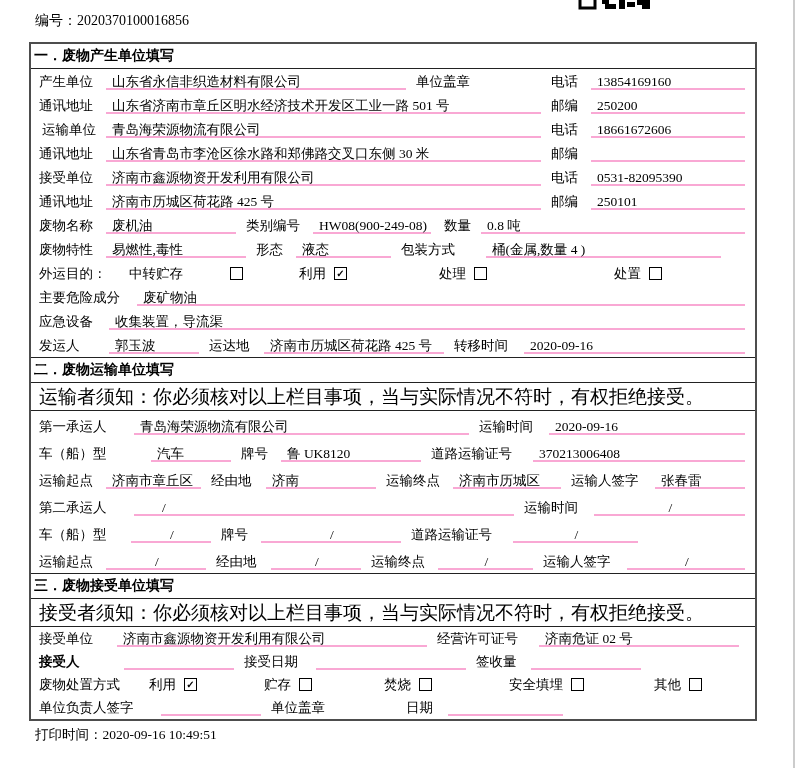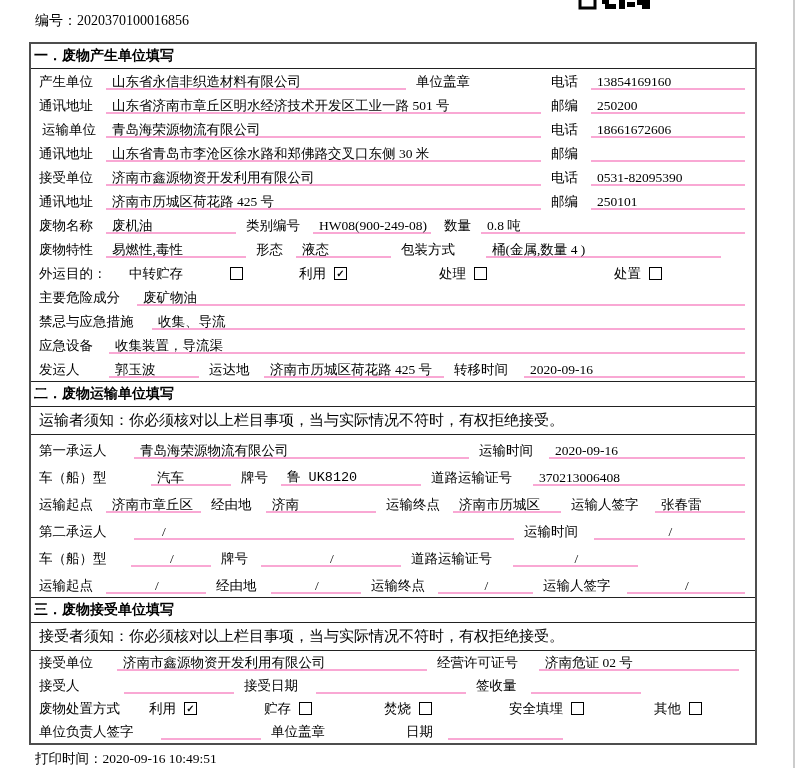--- a/index.html
+++ b/index.html
@@ -8,21 +8,21 @@
        position:relative;overflow:hidden}
   .top{position:relative;height:42px}
   .serial{position:absolute;left:35px;top:12px;font-size:14px;white-space:nowrap}
   .title{position:absolute;left:0;right:0;top:3px;text-align:center;padding-left:92px;
          font-size:22px;font-weight:bold;letter-spacing:2px}
   .qr{position:absolute;left:578px;top:0}
   .form{margin-left:29px;width:728px;border:2px solid #4d4d4d;box-sizing:border-box;background:#fff}
   .sec-h{height:24px;line-height:24px;padding:0 3px;font-weight:bold;font-size:14px;
          border-bottom:1.5px solid #222}
   .s2 .sec-h,.s3 .sec-h{border-top:1.5px solid #222}
-  .note{height:27px;line-height:27px;padding:0 8px;border-bottom:1.5px solid #222;font-size:15px}
+  .note{height:27px;line-height:27px;padding:0 8px;border-bottom:1.5px solid #222;font-size:19px}
   .row{display:flex;align-items:flex-end;padding:0 10px 3px 8px;box-sizing:border-box}
   .s1 .row{height:24px}.s2 .row{height:27px}.s3 .row{height:23px}
   .lbl,.val{white-space:nowrap;flex-shrink:0;height:17px;line-height:17px;box-sizing:border-box}
   .lbl{margin-right:10px}
   .val{border-bottom:2px solid #f9a8d4;padding:0 4px 0 6px;margin-right:10px}
   .val.grow{flex:1 1 auto;margin-right:0;width:auto}
   .cb{display:flex;align-items:center;flex-shrink:0;height:17px;line-height:17px;
       box-sizing:border-box;margin-right:10px}
   .row>:last-child{margin-right:0}
   .box{width:11px;height:11px;border:1px solid #000;margin-left:8px;display:flex;
@@ -120,24 +120,20 @@
         <span class="cb">
           <span>处置</span>
           <span class="box"></span>
         </span>
       </div>
       <div class="row">
         <span class="lbl" style="width: 88px;">主要危险成分</span>
         <span class="val grow">废矿物油</span>
       </div>
       <div class="row">
-        <span class="lbl" style="width: 103px;">禁忌与应急措施</span>
-        <span class="val grow">收集、导流</span>
-      </div>
-      <div class="row">
         <span class="lbl" style="width: 60px;">应急设备</span>
         <span class="val grow">收集装置，导流渠</span>
       </div>
       <div class="row">
         <span class="lbl" style="width: 60px;">发运人</span>
         <span class="val" style="width: 90px;">郭玉波</span>
         <span class="lbl" style="width: 45px;">运达地</span>
         <span class="val" style="width: 180px;">济南市历城区荷花路 425 号</span>
         <span class="lbl" style="width: 60px;">转移时间</span>
         <span class="val grow">2020-09-16</span>
@@ -149,21 +145,21 @@
       <div class="row">
         <span class="lbl" style="width: 85px;">第一承运人</span>
         <span class="val" style="width: 335px;">青岛海荣源物流有限公司</span>
         <span class="lbl" style="width: 60px;">运输时间</span>
         <span class="val grow">2020-09-16</span>
       </div>
       <div class="row">
         <span class="lbl" style="width: 82px;">车（船）型</span>
         <span class="val" style="width: 80px; margin-left: 20px;">汽车</span>
         <span class="lbl" style="width: 30px;">牌号</span>
-        <span class="val" style="width: 140px; font-family: Liberation Mono, monospace;">鲁 UK8120</span>
+        <span class="val" style="width: 140px;">鲁 UK8120</span>
         <span class="lbl" style="width: 92px;">道路运输证号</span>
         <span class="val grow">370213006408</span>
       </div>
       <div class="row">
         <span class="lbl" style="width: 57px;">运输起点</span>
         <span class="val" style="width: 95px;">济南市章丘区</span>
         <span class="lbl" style="width: 45px;">经由地</span>
         <span class="val" style="width: 110px;">济南</span>
         <span class="lbl" style="width: 57px;">运输终点</span>
         <span class="val" style="width: 108px;">济南市历城区</span>
@@ -198,21 +194,21 @@
     <div class="sec s3">
       <div class="sec-h">三．废物接受单位填写</div>
       <div class="note">接受者须知：你必须核对以上栏目事项，当与实际情况不符时，有权拒绝接受。</div>
       <div class="row">
         <span class="lbl" style="width: 68px;">接受单位</span>
         <span class="val" style="width: 310px;">济南市鑫源物资开发利用有限公司</span>
         <span class="lbl" style="width: 92px;">经营许可证号</span>
         <span class="val" style="width: 200px;">济南危证 02 号</span>
       </div>
       <div class="row">
-        <span class="lbl" style="width: 75px;">接受人</span>
+        <span class="lbl" style="width: 75px; font-weight: bold;">接受人</span>
         <span class="val" style="width: 110px;"></span>
         <span class="lbl" style="width: 62px;">接受日期</span>
         <span class="val" style="width: 150px;"></span>
         <span class="lbl" style="width: 45px;">签收量</span>
         <span class="val" style="width: 110px;"></span>
       </div>
       <div class="row">
         <span class="lbl" style="width: 100px;">废物处置方式</span>
         <span class="cb" style="width: 105px;">
           <span>利用</span>

